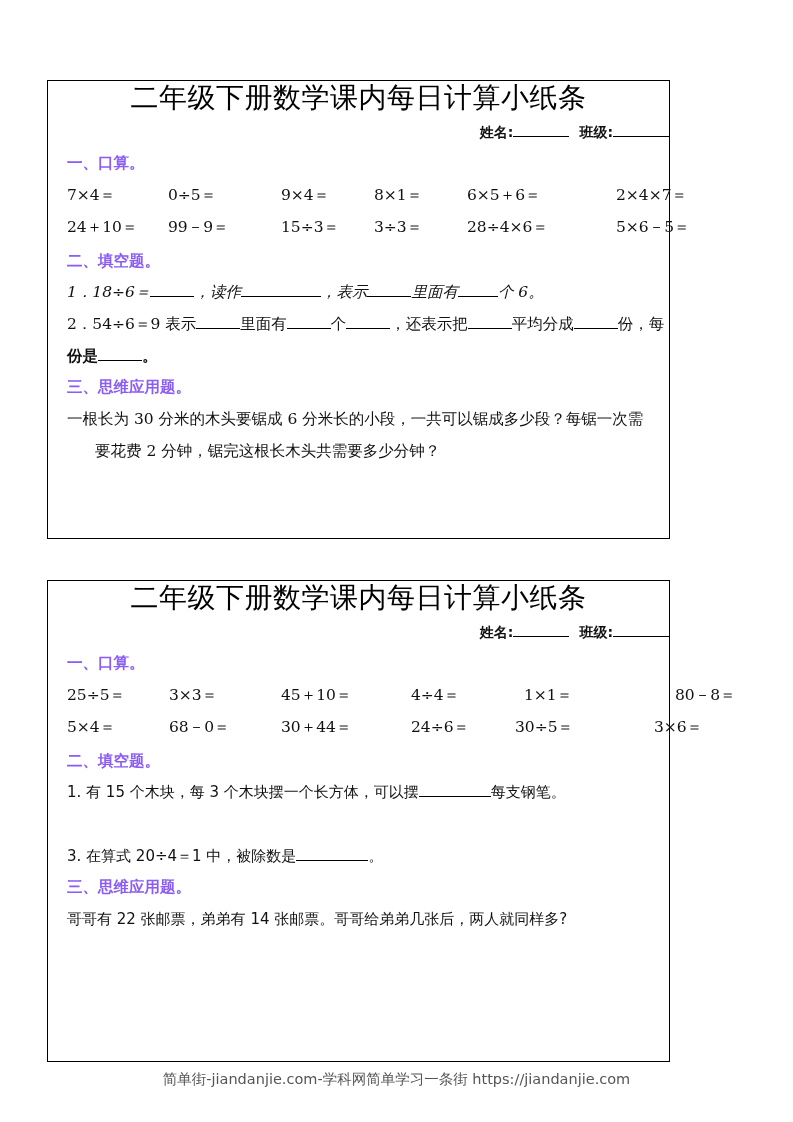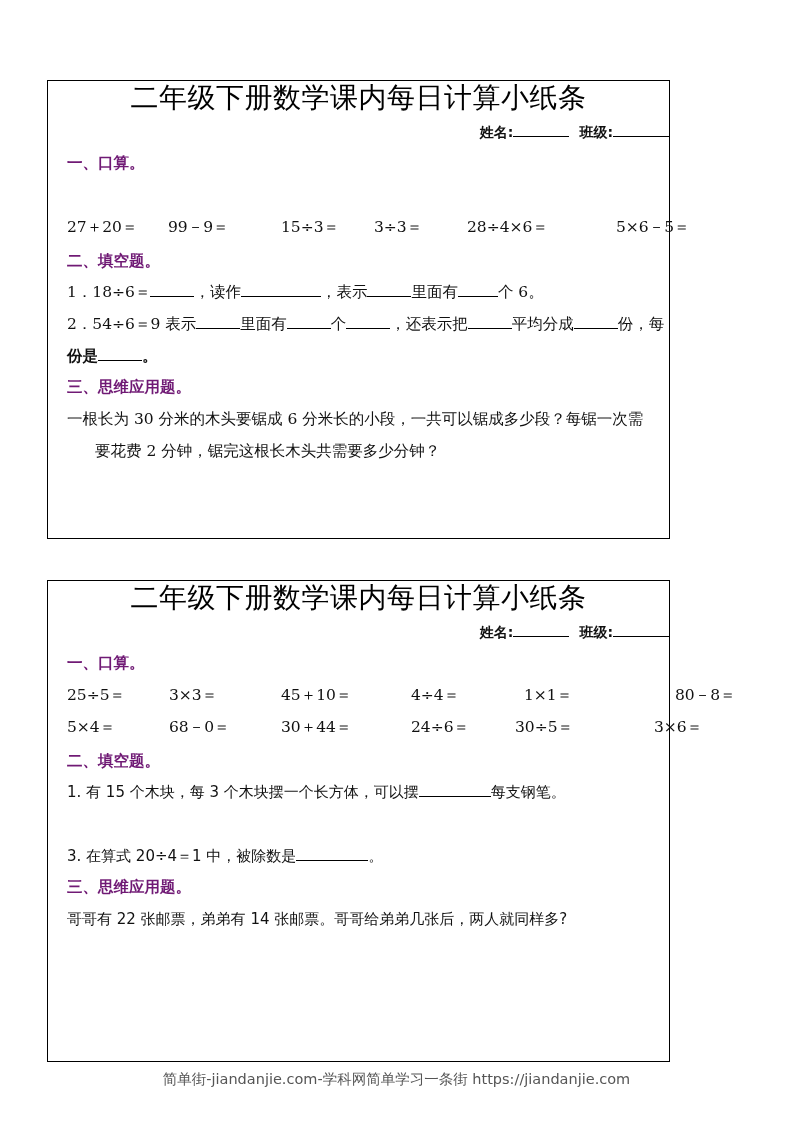--- a/index.html
+++ b/index.html
@@ -20,21 +20,21 @@
       font-size: 28px; line-height: 34px; letter-spacing: 0.5px; color: #000;
     }
     .namerow {
       position: absolute; right: 0; top: 40px; font-size: 14px; line-height: 20px;
       font-family: "DejaVu Sans", sans-serif; font-weight: bold; white-space: nowrap;
     }
     .namerow .blank { display: inline-block; width: 56px; border-bottom: 1.3px solid #000; height: 15px; vertical-align: baseline; margin-right: 10px; }
     .namerow .blank.last { width: 56px; margin-right: 0; }
     .sec {
       position: absolute; left: 19px; font-family: "DejaVu Sans", sans-serif;
-      font-weight: bold; font-size: 15.5px; line-height: 22px; color: #701a75;
+      font-weight: bold; font-size: 15.5px; line-height: 22px; color: #8b5cf6;
     }
     .mathrow { position: absolute; left: 19px; right: 0; height: 24px; font-size: 15.5px; line-height: 24px; }
     .mathrow span { position: absolute; top: 0; white-space: nowrap; }
     .line {
       position: absolute; left: 19px; right: 4px; font-size: 15.5px; line-height: 32px;
       white-space: nowrap;
     }
     .line.sans { font-family: "DejaVu Sans", "Liberation Sans", sans-serif; font-size: 15px; }
     .u { display: inline-block; border-bottom: 1.3px solid #000; height: 18px; vertical-align: baseline; }
     .footer {
@@ -45,31 +45,39 @@
 </head>
 <body>
 
 <div class="slip" id="slip1">
   <div class="title">二年级下册数学课内每日计算小纸条</div>
   <div class="namerow">
     <span>姓名:</span><span class="blank"></span><span>班级:</span><span class="blank last"></span>
   </div>
 
   <div class="sec" style="top:71px;">一、口算。</div>
+  <div class="mathrow" style="top:102px;">
+    <span style="left:0px">7×4＝</span>
+    <span style="left:101px">0÷5＝</span>
+    <span style="left:214px">9×4＝</span>
+    <span style="left:307px">8×1＝</span>
+    <span style="left:400px">6×5＋6＝</span>
+    <span style="left:549px">2×4×7＝</span>
+  </div>
   <div class="mathrow" style="top:134px;">
-    <span style="left:0px">27＋20＝</span>
+    <span style="left:0px">24＋10＝</span>
     <span style="left:101px">99－9＝</span>
     <span style="left:214px">15÷3＝</span>
     <span style="left:307px">3÷3＝</span>
     <span style="left:400px">28÷4×6＝</span>
     <span style="left:549px">5×6－5＝</span>
   </div>
 
   <div class="sec" style="top:169px;">二、填空题。</div>
-  <div class="line" style="top:195px;">
+  <div class="line" style="top:195px;font-style:italic;">
     <span>1．18÷6＝</span><span class="u" style="width:44px"></span><span>，读作</span><span class="u" style="width:80px"></span><span>，表示</span><span class="u" style="width:44px"></span><span>里面有</span><span class="u" style="width:40px"></span><span>个 6。</span>
   </div>
   <div class="line" style="top:227px;">
     <span>2．54÷6＝9 表示</span><span class="u" style="width:44px"></span><span>里面有</span><span class="u" style="width:44px"></span><span>个</span><span class="u" style="width:44px"></span><span>，还表示把</span><span class="u" style="width:44px"></span><span>平均分成</span><span class="u" style="width:44px"></span><span>份，每</span>
   </div>
   <div class="line" style="top:259px;font-weight:bold;">
     <span>份是</span><span class="u" style="width:44px"></span><span>。</span>
   </div>
 
   <div class="sec" style="top:295px;">三、思维应用题。</div>

